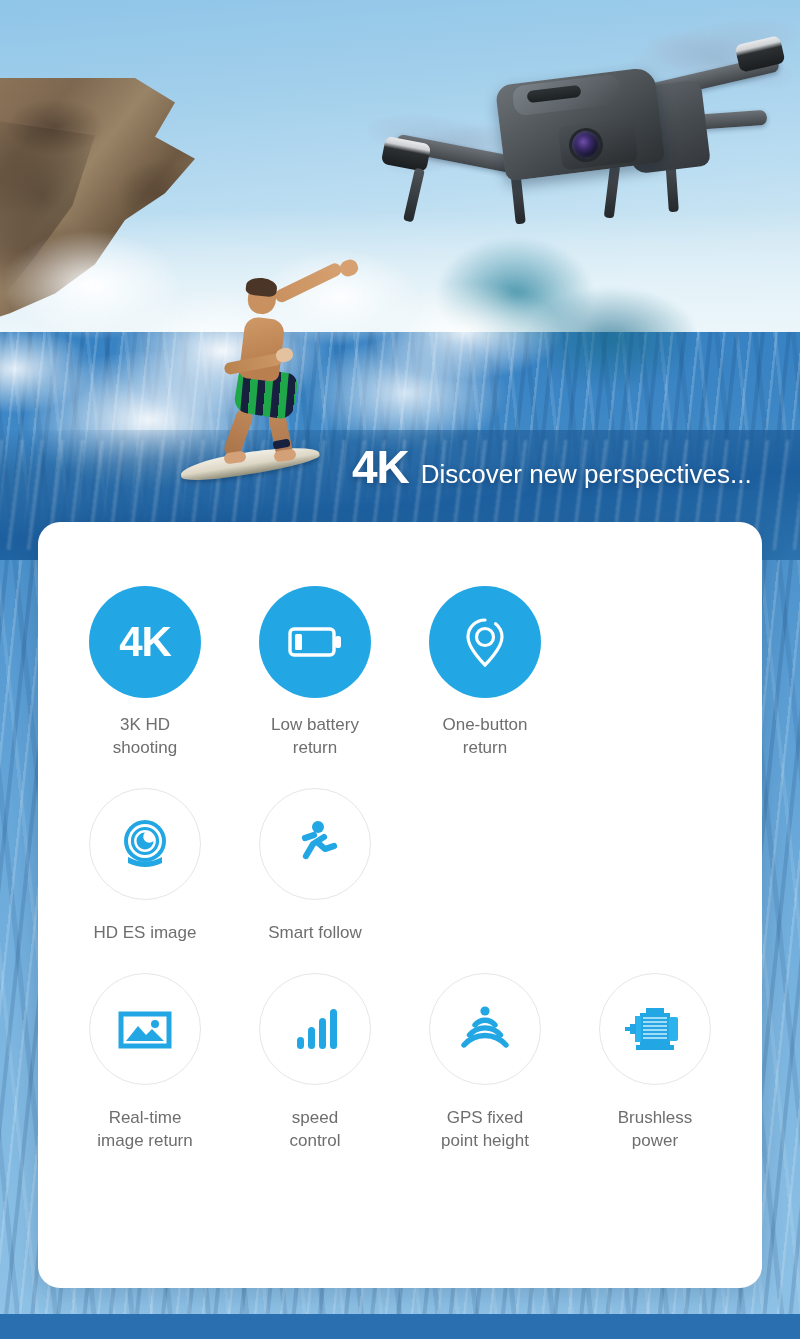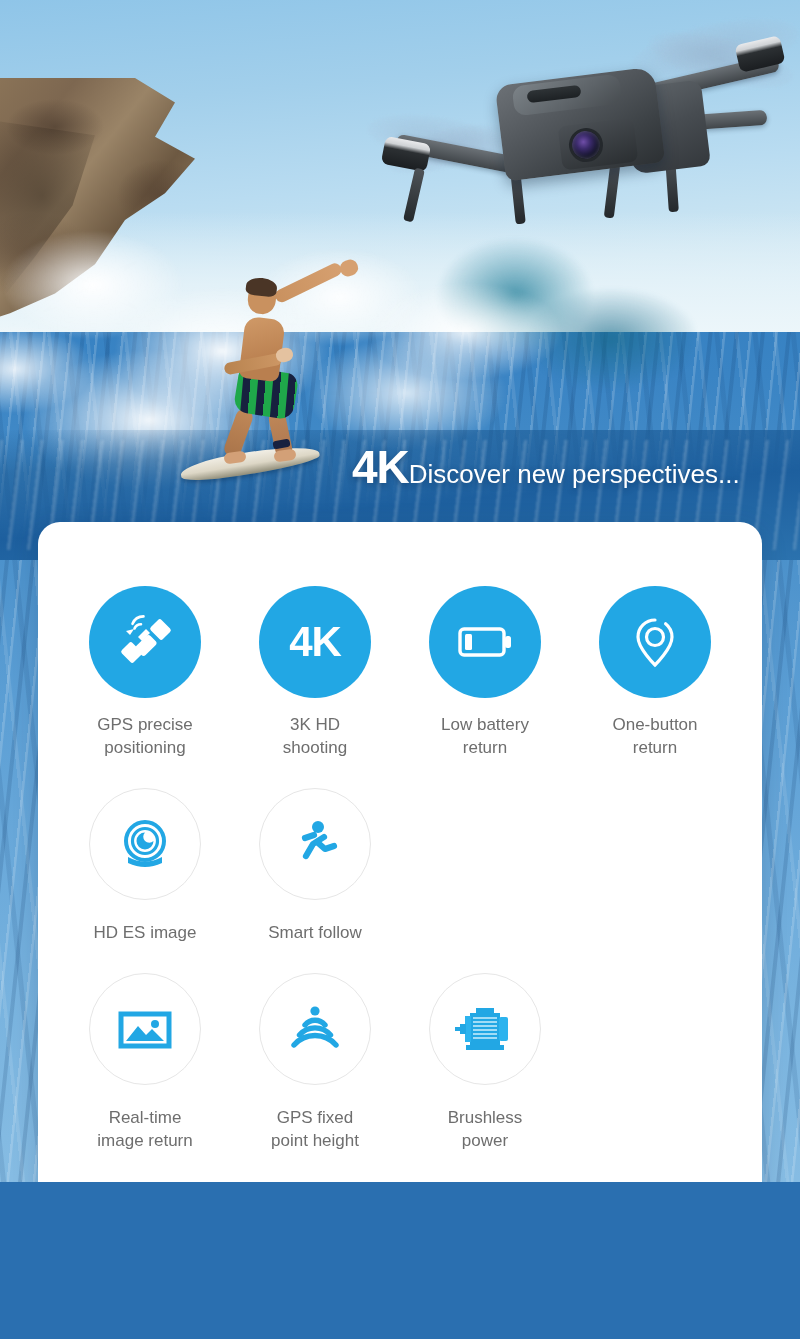--- a/index.html
+++ b/index.html
@@ -4,21 +4,21 @@
 <style>
   * { margin:0; padding:0; box-sizing:border-box; }
   html, body { width:800px; height:1339px; }
   body {
     font-family:"Liberation Sans", sans-serif;
     position:relative; overflow:hidden;
     background:#2a6fb0;
   }
 
   
-  #page { position:absolute; inset:0; width:800px; height:1182px; overflow:hidden; }
+  #page { position:absolute; inset:0; width:800px; height:1314px; overflow:hidden; }
 
   .bg-water {
     position:absolute; left:0; top:0; width:800px; height:1339px;
     background:
       linear-gradient(178deg, rgba(255,255,255,0.07) 0%, rgba(255,255,255,0) 18%),
       repeating-linear-gradient(96deg,
         rgba(255,255,255,0.17) 0px, rgba(255,255,255,0.17) 2px,
         rgba(255,255,255,0.00) 3px, rgba(255,255,255,0.00) 11px,
         rgba(12,52,100,0.16) 12px, rgba(12,52,100,0.16) 15px,
         rgba(255,255,255,0.00) 16px, rgba(255,255,255,0.00) 26px),
@@ -236,21 +236,21 @@
   
   .tagline{
     position:absolute; left:352px; top:444px; display:flex; align-items:baseline;
     text-shadow:0 2px 6px rgba(8,40,78,0.45);
     white-space:nowrap;
   }
   .tagline .t-4k{
     font-size:46px; font-weight:bold; color:#ffffff; letter-spacing:-1px; line-height:1;
   }
   .tagline .t-text{
-    font-size:26px; color:#ffffff; line-height:1;
+    font-size:26px; color:#ffffff; margin-left:12px; line-height:1;
   }
 
   
   .card{
     position:absolute; left:38px; top:522px; width:724px; height:766px;
     background:#ffffff; border-radius:22px;
     box-shadow:0 6px 26px rgba(10,40,80,0.18);
   }
 
   .grid{
@@ -337,39 +337,20 @@
   <div class="tagline">
     <span class="t-4k">4K</span>
     <span class="t-text">Discover new perspectives...</span>
   </div>
 
   <div class="card">
     <div class="grid">
 
       <div class="row row1">
 
-        <div class="cell">
-          <div class="circ filled">
-            <svg width="62" height="62" viewBox="0 0 62 62">
-              <g fill="#ffffff">
-                <rect x="25.5" y="24.5" width="13" height="20" rx="3" transform="rotate(45 32 34.5)"></rect>
-                <rect x="9" y="34" width="17" height="15" rx="2.5" transform="rotate(45 17.5 41.5)"></rect>
-                <rect x="38" y="11" width="17" height="15" rx="2.5" transform="rotate(45 46.5 18.5)"></rect>
-                <path d="M24 26 L32 18 L36 22 L28 30 Z"></path>
-                <path d="M16 24 l-4-4 8-2 z"></path>
-              </g>
-              <g fill="none" stroke="#ffffff" stroke-width="2.6" stroke-linecap="round">
-                <path d="M20.5 17.5 a7 7 0 0 1 6.5 -4.3"></path>
-                <path d="M18.5 12.8 a12 12 0 0 1 11 -7.4"></path>
-              </g>
-            </svg>
-          </div>
-          <div class="lbl">GPS precise
-positioning</div>
-        </div>
 
         <div class="cell">
           <div class="circ filled">
             <span class="g4k">4K</span>
           </div>
           <div class="lbl">3K HD
 shooting</div>
         </div>
 
         <div class="cell">
@@ -434,20 +415,34 @@
             <svg width="64" height="64" viewBox="0 0 64 64">
               <rect x="8" y="17" width="48" height="32" fill="none" stroke="#22a7e4" stroke-width="5"></rect>
               <circle cx="42" cy="27" r="4" fill="#22a7e4"></circle>
               <path d="M13 44 L25 29 L33 38 L39 32 L51 44 Z" fill="#22a7e4"></path>
             </svg>
           </div>
           <div class="lbl">Real-time
 image return</div>
         </div>
 
+        <div class="cell">
+          <div class="circ outline">
+            <svg width="62" height="62" viewBox="0 0 62 62">
+              <g fill="#22a7e4">
+                <rect x="13" y="39" width="7" height="12" rx="3.5"></rect>
+                <rect x="24" y="29" width="7" height="22" rx="3.5"></rect>
+                <rect x="35" y="20" width="7" height="31" rx="3.5"></rect>
+                <rect x="46" y="11" width="7" height="40" rx="3.5"></rect>
+              </g>
+            </svg>
+          </div>
+          <div class="lbl">speed
+control</div>
+        </div>
 
         <div class="cell">
           <div class="circ outline">
             <svg width="62" height="62" viewBox="0 0 62 62">
               <circle cx="31" cy="13" r="4.6" fill="#22a7e4"></circle>
               <g fill="none" stroke="#22a7e4" stroke-width="5.4" stroke-linecap="round">
                 <path d="M21 27 a13 13 0 0 1 20 0"></path>
                 <path d="M15.5 37 a20.5 20.5 0 0 1 31 0"></path>
                 <path d="M10 47 a28 28 0 0 1 42 0"></path>
               </g>

